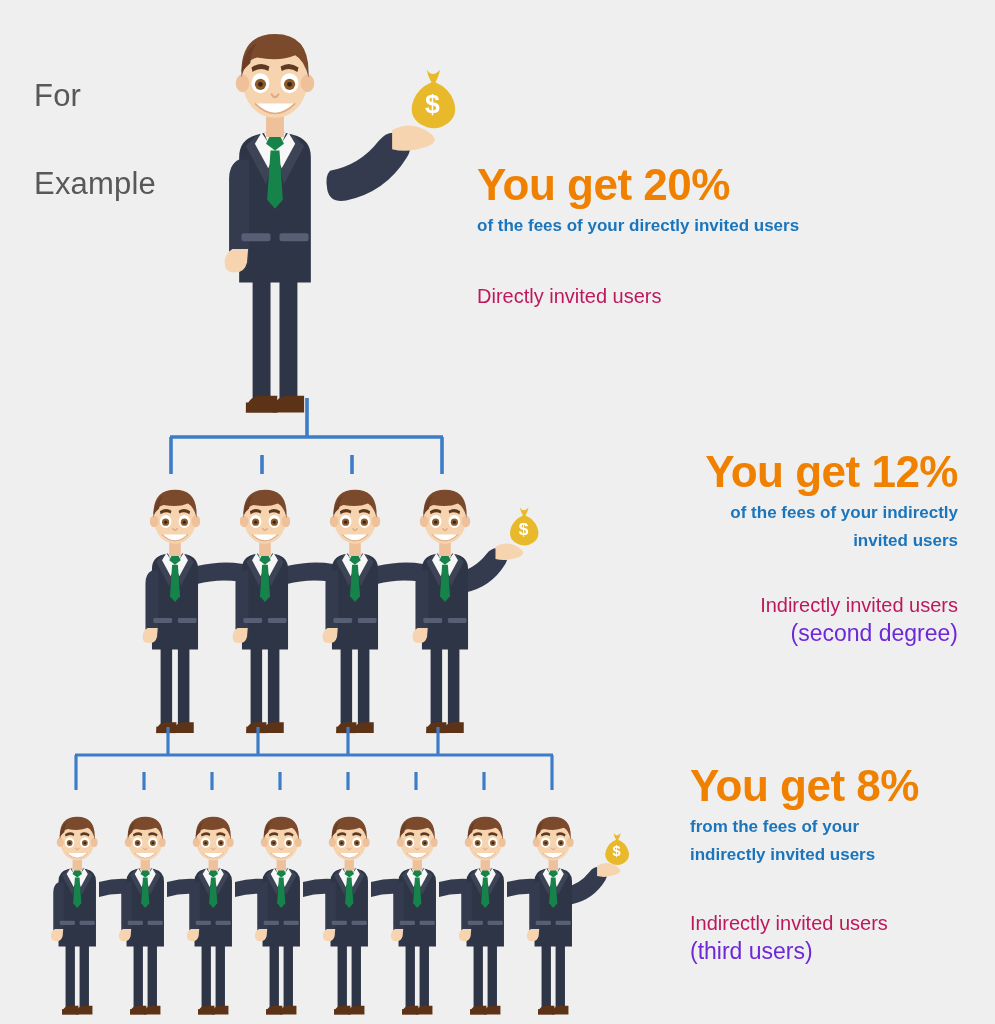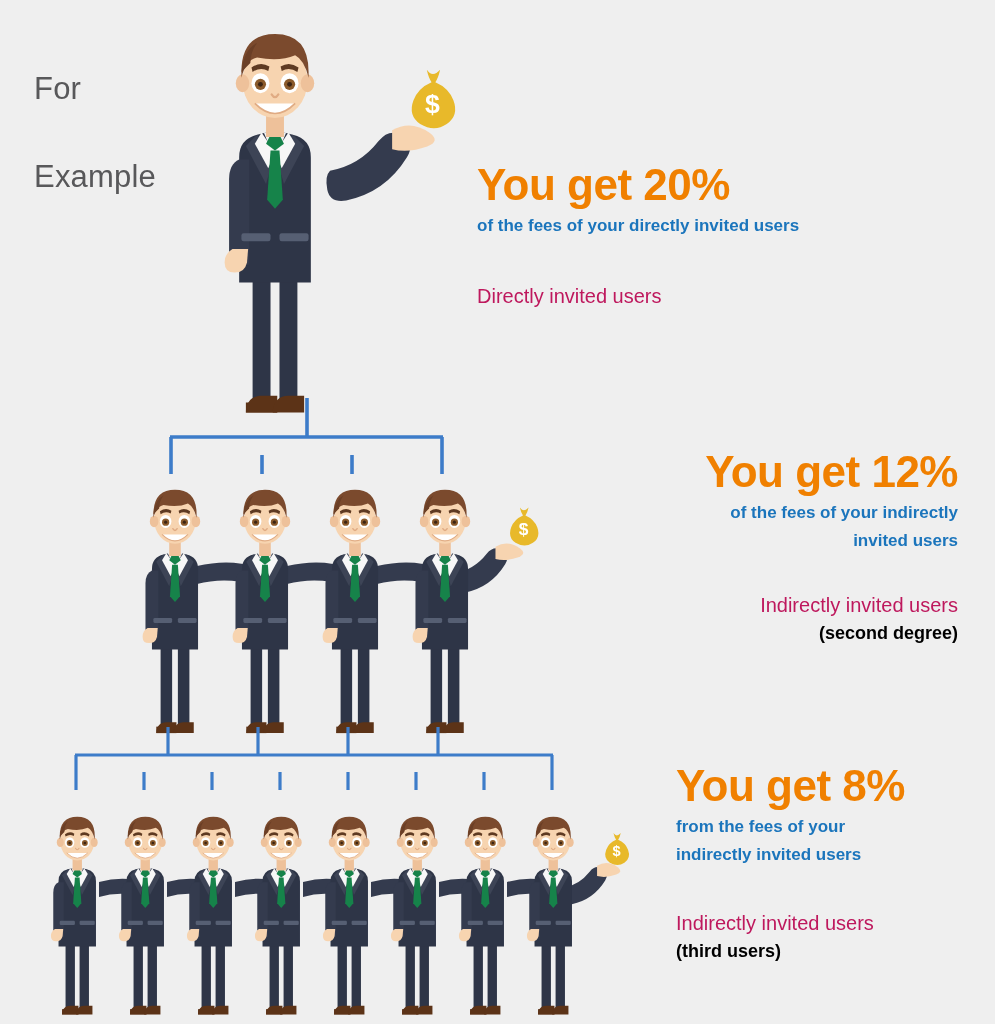--- a/index.html
+++ b/index.html
@@ -15,21 +15,21 @@
     width: 995px;
     height: 1024px;
     background: #efefef;
     overflow: hidden;
   }
 
   
   #for-example {
     position: absolute;
     left: 34px;
-    top: 23px;
+    top: 30px;
     font-size: 31px;
     line-height: 44px;
     color: #58585a;
     letter-spacing: .2px;
     white-space: pre-line;
   }
   #for-example .ln { display: block; }
 
   
   .callout { position: absolute; }
@@ -47,31 +47,31 @@
     color: #1b75bc;
     line-height: 28px;
     margin-top: 2px;
   }
   .callout .note {
     font-size: 20px;
     color: #be185d;
     line-height: 28px;
   }
   .callout .note-strong {
-    font-size: 18px;
-    font-weight: bold;
-    color: #000000;
+    font-size: 23px;
+    font-weight: normal;
+    color: #6d28d9;
     line-height: 28px;
   }
 
   #callout-1 { left: 477px; top: 160px; }
   #callout-1 .note-wrap { margin-top: 42px; }
   #callout-2 { left: 613px; top: 447px; width: 345px; text-align: right; }
   #callout-2 .note-wrap { margin-top: 36px; }
-  #callout-3 { left: 676px; top: 761px; width: 300px; }
+  #callout-3 { left: 690px; top: 761px; width: 300px; }
   #callout-3 .note-wrap { margin-top: 40px; }
 
   
   #art {
     position: absolute;
     left: 0; top: 0;
     width: 995px; height: 1024px;
   }
 </style>
 </head>

